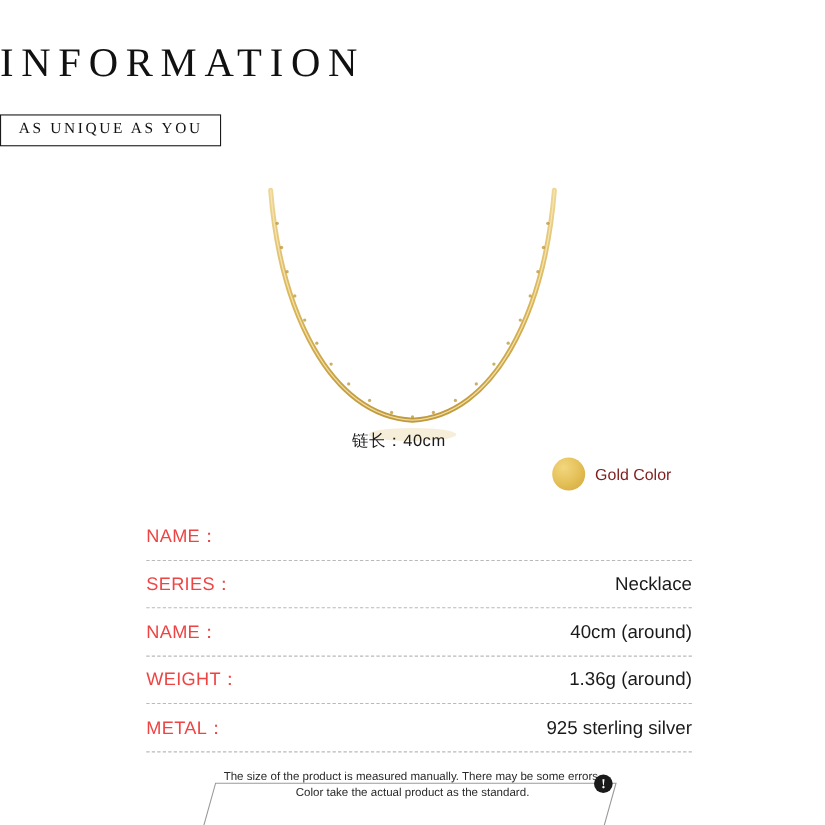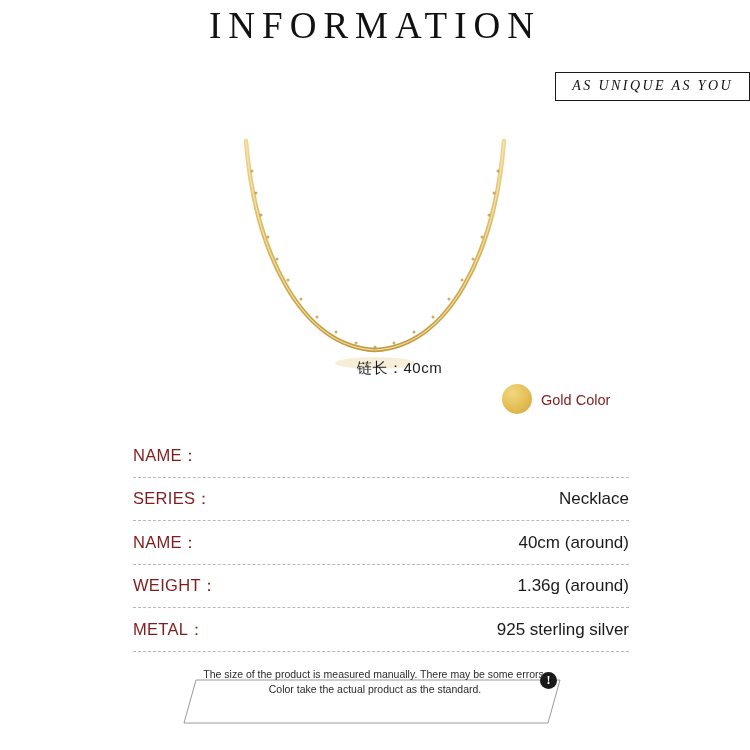--- a/index.html
+++ b/index.html
@@ -16,33 +16,32 @@
     position: relative;
   }
   .page {
     position: relative;
     width: 750px;
     height: 750px;
   }
 
   
   .title {
-    text-align: center;
-    margin-top: 4px;
+    text-align: left;
+    margin-top: 36px;
     font-family: "Liberation Serif", serif;
     font-size: 37px;
     letter-spacing: 7px;
     font-weight: 400;
     color: #111;
   }
   .subtitle-wrap {
     display: flex;
-    justify-content: flex-end;
+    justify-content: flex-start;
     margin-top: 14px;
-    font-style: italic;
   }
   .subtitle {
     border: 1px solid #1a1a1a;
     padding: 6px 16px 7px 16px;
     font-family: "Liberation Serif", serif;
     font-size: 14px;
     letter-spacing: 2.4px;
     color: #111;
     line-height: 1;
   }
@@ -59,21 +58,20 @@
     left: 0;
     top: 0;
   }
   .chain-length-label {
     position: absolute;
     left: 320px;
     top: 228px;
     font-size: 15px;
     color: #1a1a1a;
     letter-spacing: 0.5px;
-    margin-left: 37px;
   }
   .color-swatch {
     position: absolute;
     left: 502px;
     top: 253px;
     width: 30px;
     height: 30px;
     border-radius: 50%;
     background: radial-gradient(circle at 35% 30%, #f2d77e 0%, #e3be55 55%, #cfa53c 100%);
   }
@@ -103,21 +101,21 @@
     content: "";
     position: absolute;
     left: 0;
     right: 0;
     bottom: 0;
     height: 0;
     border-bottom: 1px dashed #b9b9b9;
   }
   .spec-key {
     font-size: 16.5px;
-    color: #7f1d1d;
+    color: #ef4444;
     letter-spacing: 0.3px;
   }
   .spec-val {
     font-size: 17px;
     color: #1a1a1a;
   }
 
   
   .note-wrap {
     position: absolute;

